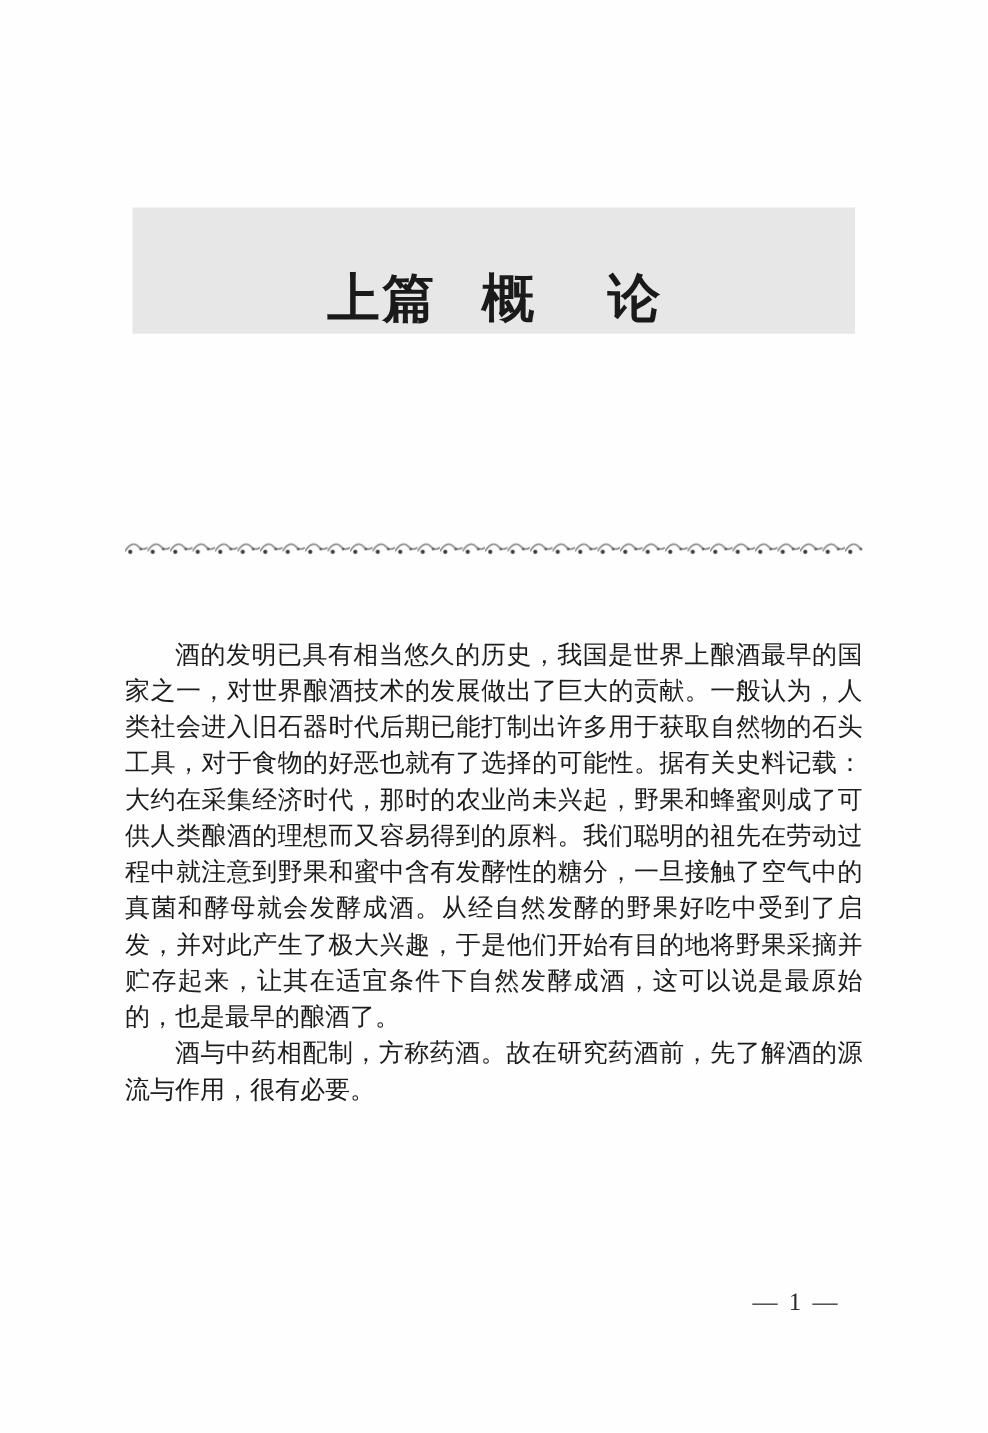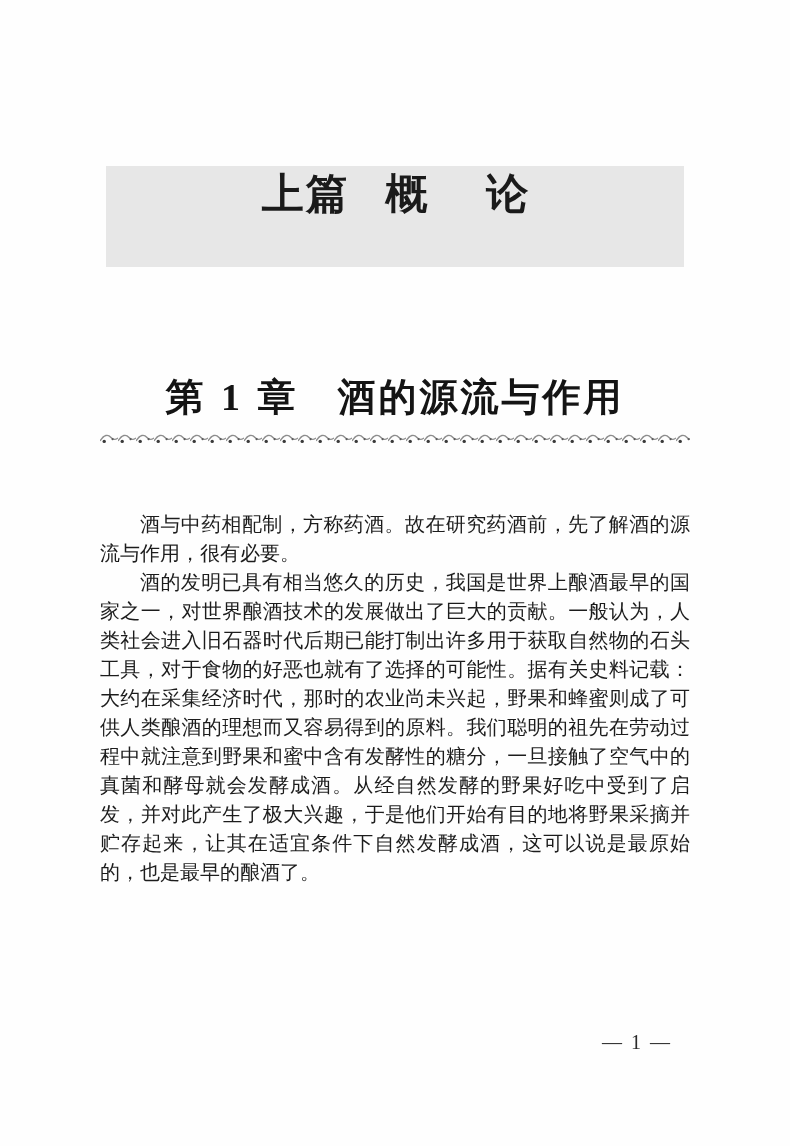--- a/index.html
+++ b/index.html
@@ -17,21 +17,21 @@
     overflow: hidden;
   }
   .part-banner {
     position: absolute;
     left: 106px;
     top: 166px;
     width: 578px;
     height: 101px;
     background: #e7e7e7;
     display: flex;
-    align-items: flex-start;
+    align-items: flex-end;
     justify-content: center;
     font-size: 42px;
     font-weight: bold;
     color: #1a1a1a;
     letter-spacing: 2px;
   }
   .part-banner .prefix {
     margin-right: 0.85em;
   }
   .part-banner .title {
@@ -90,38 +90,34 @@
 </head>
 <body>
 
 <div class="page">
 
   <div class="part-banner">
     <span class="prefix">上篇</span>
     <span class="title">概论</span>
   </div>
 
-  <h1 class="chapter-heading">
-    <span class="chapter-number">第 1 章</span>
-    <span class="chapter-title">酒的源流与作用</span>
-  </h1>
 
   <div class="ornament-divider">
     <svg width="590" height="16" viewBox="0 0 590 16" xmlns="http://www.w3.org/2000/svg">
       <defs>
         <pattern id="wavepat" width="18" height="16" patternUnits="userSpaceOnUse">
           <path d="M0,10 C4,3.5 8,3 11,6.5 C13.2,9 16,8.5 18,7" fill="none" stroke="#8d8d8d" stroke-width="1.4"></path>
           <circle cx="4.2" cy="10.4" r="1.7" fill="#3a3a3a"></circle>
           <circle cx="12.6" cy="8.2" r="1.1" fill="#5a5a5a"></circle>
         </pattern>
       </defs>
       <rect x="0" y="1" width="590" height="14" fill="url(#wavepat)"></rect>
     </svg>
   </div>
 
   <div class="body-text">
+    <p>酒的发明已具有相当悠久的历史，我国是世界上酿酒最早的国家之一，对世界酿酒技术的发展做出了巨大的贡献。一般认为，人类社会进入旧石器时代后期已能打制出许多用于获取自然物的石头工具，对于食物的好恶也就有了选择的可能性。据有关史料记载：大约在采集经济时代，那时的农业尚未兴起，野果和蜂蜜则成了可供人类酿酒的理想而又容易得到的原料。我们聪明的祖先在劳动过程中就注意到野果和蜜中含有发酵性的糖分，一旦接触了空气中的真菌和酵母就会发酵成酒。从经自然发酵的野果好吃中受到了启发，并对此产生了极大兴趣，于是他们开始有目的地将野果采摘并贮存起来，让其在适宜条件下自然发酵成酒，这可以说是最原始的，也是最早的酿酒了。</p>
     <p>酒与中药相配制，方称药酒。故在研究药酒前，先了解酒的源流与作用，很有必要。</p>
-    <p>酒的发明已具有相当悠久的历史，我国是世界上酿酒最早的国家之一，对世界酿酒技术的发展做出了巨大的贡献。一般认为，人类社会进入旧石器时代后期已能打制出许多用于获取自然物的石头工具，对于食物的好恶也就有了选择的可能性。据有关史料记载：大约在采集经济时代，那时的农业尚未兴起，野果和蜂蜜则成了可供人类酿酒的理想而又容易得到的原料。我们聪明的祖先在劳动过程中就注意到野果和蜜中含有发酵性的糖分，一旦接触了空气中的真菌和酵母就会发酵成酒。从经自然发酵的野果好吃中受到了启发，并对此产生了极大兴趣，于是他们开始有目的地将野果采摘并贮存起来，让其在适宜条件下自然发酵成酒，这可以说是最原始的，也是最早的酿酒了。</p>
   </div>
 
   <div class="page-number">— 1 —</div>
 
 </div>
 
 </body></html>

